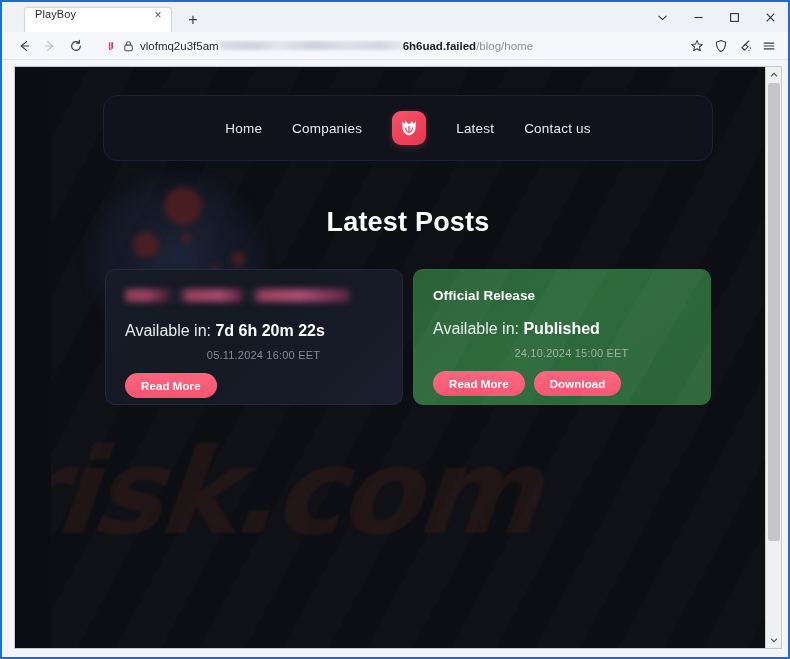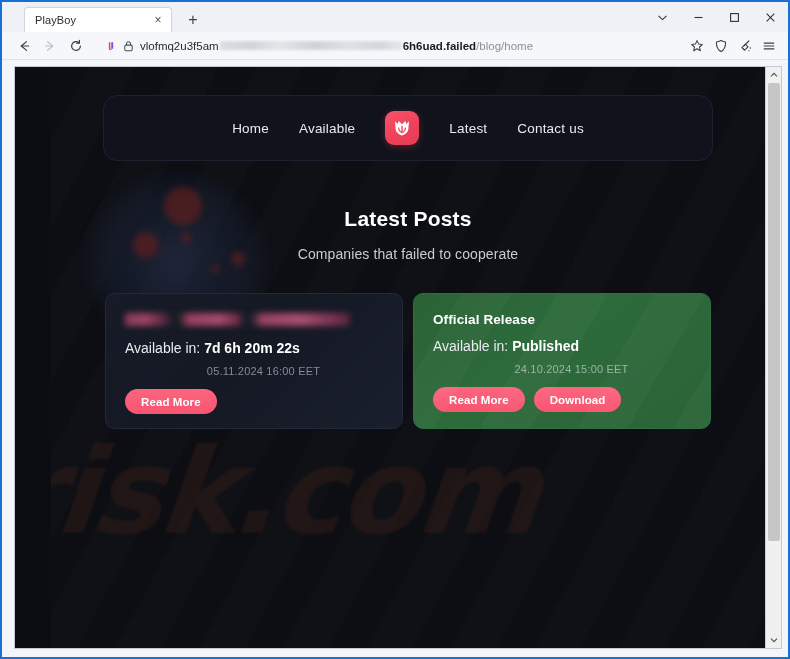--- a/index.html
+++ b/index.html
@@ -27,21 +27,20 @@
     position: relative;
     height: 30px;
     background: #eef1f6;
     display: flex;
     align-items: flex-end;
     padding-left: 22px;
   }
   .tab {
     position: relative;
     display: flex;
-    align-items: center;
     width: 148px;
     height: 25px;
     background: #ffffff;
     border: 1px solid #cfd6e0;
     border-bottom: none;
     border-radius: 4px 4px 0 0;
     padding: 0 6px 0 10px;
     box-shadow: 0 -1px 2px rgba(0,0,0,.03);
   }
   .tab-title {
@@ -249,21 +248,21 @@
     border-radius: 9px;
     background: linear-gradient(150deg,#f8546d 0%,#ef4159 55%,#e63b55 100%);
     display: flex; align-items: center; justify-content: center;
     flex: 0 0 auto;
     box-shadow: 0 2px 7px rgba(240,70,95,.30);
   }
 
   
   .hero { position: relative; z-index: 2; text-align: center; margin-top: 46px; }
   .hero h1 {
-    font-size: 21px;
+    font-size: 27px;
     font-weight: 700;
     color: #ffffff;
     letter-spacing: .2px;
   }
   .hero p {
     margin-top: 15px;
     font-size: 14px;
     color: #c6cbd4;
     letter-spacing: .1px;
   }
@@ -319,22 +318,22 @@
        #9e3f5e 0%, #b14a6c 9%, #6a2b44 17%,
        #1a1d28 21%, #1a1d28 24%,
        #a94666 28%, #bb5276 42%, #7a3050 50%,
        #1a1d28 53%, #1a1d28 56%,
        #ae4869 61%, #c1567c 78%, #8a3759 92%, #5b2740 100%);
     filter: blur(3.4px);
     border-radius: 2px;
     opacity: .88;
   }
   .card-line {
-    margin-top: 10px;
-    font-size: 14px;
+    margin-top: 16px;
+    font-size: 16px;
     color: #e9ebef;
   }
   .card-line b { font-weight: 700; color: #ffffff; }
   .card-date {
     margin-top: 9px;
     font-size: 11px;
     color: #848b96;
     letter-spacing: .2px;
     text-align: center;
   }
@@ -499,37 +498,36 @@
       <div class="bg-dot d1"></div>
       <div class="bg-dot d2"></div>
       <div class="bg-dot d3"></div>
       <div class="bg-dot d4"></div>
       <div class="bg-dot d5"></div>
 
       <div class="watermark">risk.com</div>
 
       <div class="sitenav">
         <span class="navlink">Home</span>
-        <span class="navlink">Available</span>
+        <span class="navlink">Companies</span>
         <span class="logo">
           <svg width="20" height="20" viewBox="0 0 20 20">
             <path d="M3.0 3.2 L5.6 6.0 L6.6 3.0 L10.0 6.2 L13.4 3.0 L14.4 6.0 L17.0 3.2
                      L16.4 10.4 C16.4 13.8 13.4 16.2 10.0 17.4
                      C6.6 16.2 3.6 13.8 3.6 10.4 Z" fill="#ffffff"></path>
             <path d="M10.0 8.4 L10.0 13.6" stroke="#f25068" stroke-width="1.5" stroke-linecap="round"></path>
             <path d="M6.6 9.6 C6.6 12.4 8.0 13.8 10.0 14.6 C12.0 13.8 13.4 12.4 13.4 9.6" fill="none" stroke="#f25068" stroke-width="1.3"></path>
           </svg>
         </span>
         <span class="navlink">Latest</span>
         <span class="navlink">Contact us</span>
       </div>
 
       <div class="hero">
         <h1>Latest Posts</h1>
-        <p>Companies that failed to cooperate</p>
       </div>
 
       <div class="cards">
 
         <div class="card dark">
           <span class="card-title redacted"></span>
           <div class="card-line">
             <span>Available in:</span>
             <b>7d 6h 20m 22s</b>
           </div>

